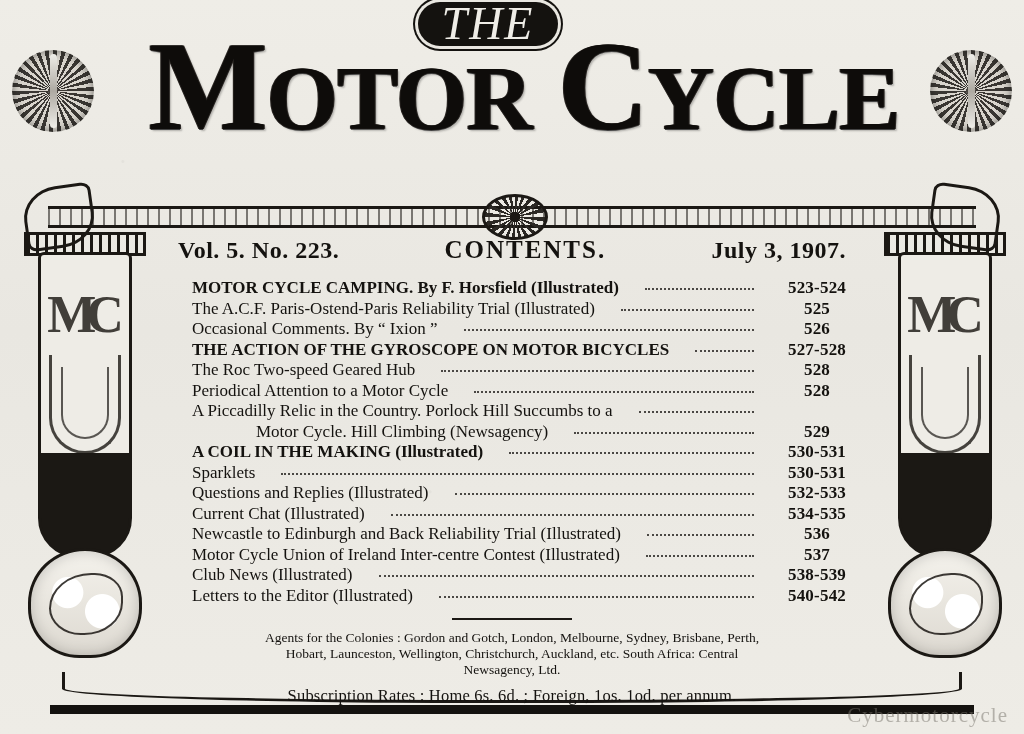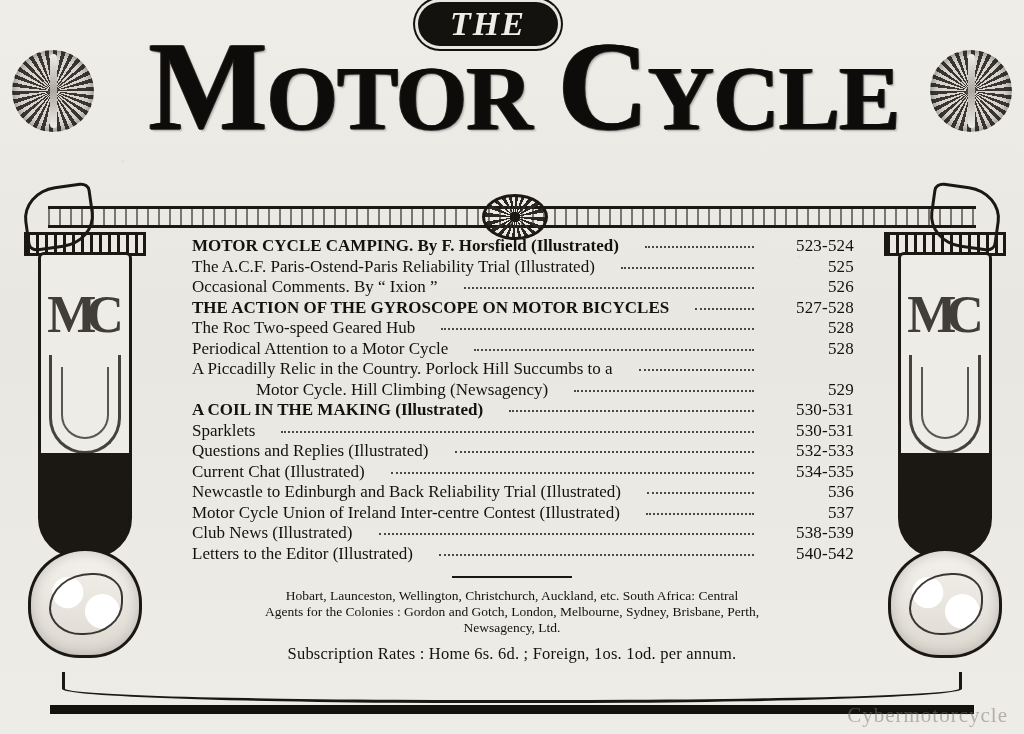--- a/index.html
+++ b/index.html
@@ -45,22 +45,22 @@
     background: #14120f;
     border-radius: 22px / 22px;
     display: flex;
     align-items: center;
     justify-content: center;
     box-shadow: 0 0 0 3px #e9e7e1, 0 0 0 5px #14120f;
   }
   .the-badge span {
     color: #efedE7;
     font-family: "Liberation Serif", serif;
-    font-weight: bold;
-    font-size: 34px;
+    font-weight: normal;
+    font-size: 46px;
     letter-spacing: 2px;
     font-style: italic;
     line-height: 1;
   }
   .title-line {
     position: absolute;
     top: 24px;
     left: 12px;
     width: 1024px;
     text-align: center;
@@ -306,22 +306,22 @@
   ul.toc li .leader {
     flex: 1 1 auto;
     margin: 0 6px;
     position: relative;
     top: -3px;
     border-bottom: 2px dotted rgba(20,18,15,0.75);
     min-width: 14px;
   }
   ul.toc li .pages {
     width: 74px;
-    text-align: right;
-    font-weight: normal;
+    text-align: center;
+    font-weight: bold;
     letter-spacing: 0.2px;
   }
   ul.toc li.cont {
     padding-left: 64px;
   }
 
   .rule {
     width: 120px;
     height: 2px;
     background: #1b1814;
@@ -400,20 +400,25 @@
   </div>
 
   <div class="frame-bottom">
     <div class="curve"></div>
     <div class="bar"></div>
   </div>
 </div>
 
 <div class="contents">
 
+  <div class="headline">
+    <span>Vol. 5.  No. 223.</span>
+    <span class="mid">CONTENTS.</span>
+    <span>July 3, 1907.</span>
+  </div>
 
   <ul class="toc" id="toc-list">
       <li class="toc-row bold">
         <span class="entry">MOTOR CYCLE CAMPING.  By F. Horsfield (Illustrated)</span>
         <span class="leader"></span>
         <span class="pages">523-524</span>
       </li>
       <li class="toc-row">
         <span class="entry">The A.C.F. Paris-Ostend-Paris Reliability Trial (Illustrated)</span>
         <span class="leader"></span>
@@ -487,21 +492,21 @@
       <li class="toc-row">
         <span class="entry">Letters to the Editor (Illustrated)</span>
         <span class="leader"></span>
         <span class="pages">540-542</span>
       </li>
     </ul>
 
   <div class="rule"></div>
 
   <div class="agents">
+    <div>Agents for the Colonies : Gordon and Gotch, London, Melbourne, Sydney, Brisbane, Perth,</div>
     <div>Hobart, Launceston, Wellington, Christchurch, Auckland, etc.      South Africa: Central</div>
-    <div>Agents for the Colonies : Gordon and Gotch, London, Melbourne, Sydney, Brisbane, Perth,</div>
     <div>Newsagency, Ltd.</div>
   </div>
 
   <div class="subs">Subscription Rates : Home  6s. 6d. ;  Foreign, 1os. 1od. per annum.</div>
 </div>
 
 <div class="watermark">Cybermotorcycle</div>
 
 </body></html>

